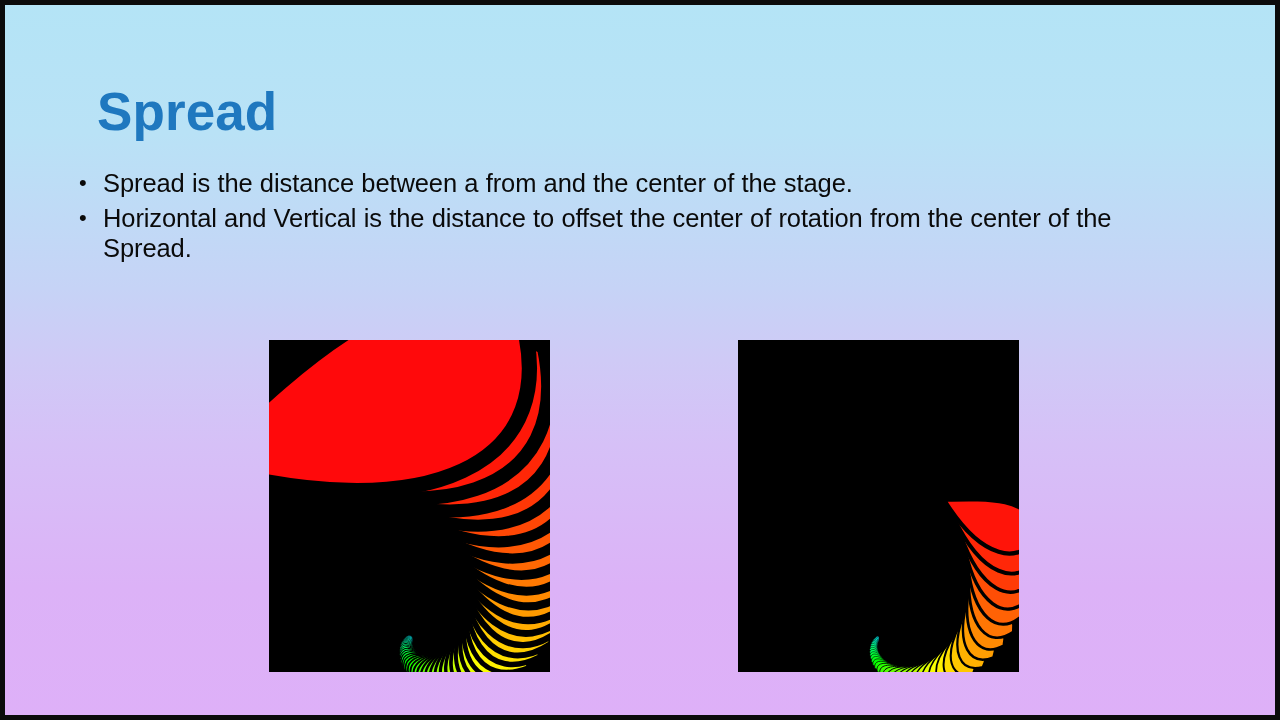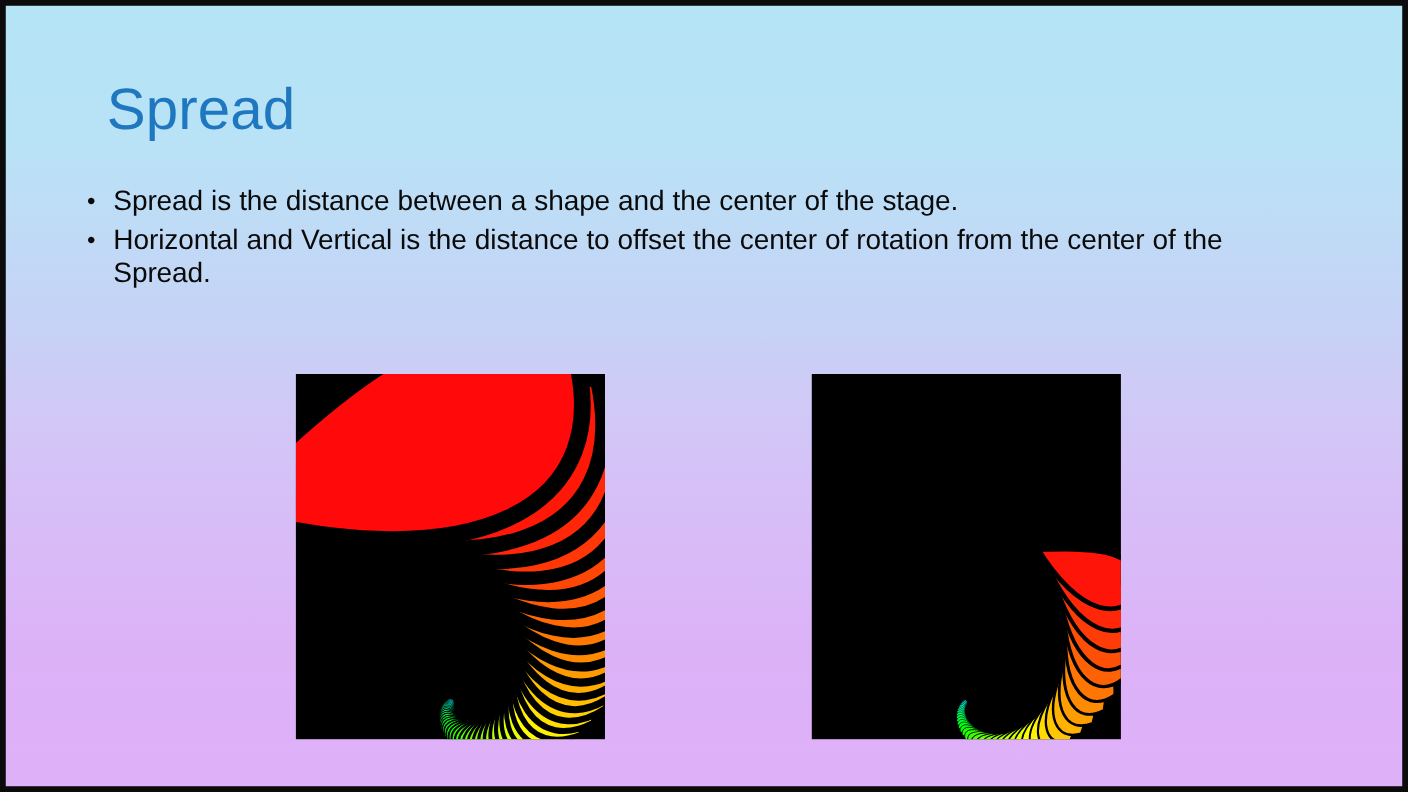--- a/index.html
+++ b/index.html
@@ -30,25 +30,25 @@
         #d6c0f7 62%,
         #dcb2f7 82%,
         #deb0f8 100%);
     overflow: hidden;
   }
 
   
   #title {
     position: absolute;
     left: 92px;
-    top: 64px;
+    top: 76px;
     width: 900px;
     font-size: 53px;
     line-height: 62px;
-    font-weight: 400;
+    font-weight: 700;
     color: #1f78bf;
     letter-spacing: 0.1px;
     white-space: nowrap;
   }
 
   
   #body {
     position: absolute;
     left: 68px;
     top: 163px;
@@ -92,21 +92,21 @@
 <body>
 
 <div id="slide">
 
   <div id="title">Spread</div>
 
   <div id="body">
 
     <div class="bullet-row">
       <span class="bullet-dot">•</span>
-      <span class="bullet-text">Spread is the distance between a shape and the center of the stage.</span>
+      <span class="bullet-text">Spread is the distance between a from and the center of the stage.</span>
     </div>
 
     <div class="bullet-row">
       <span class="bullet-dot">•</span>
       <span class="bullet-text">Horizontal and Vertical is the distance to offset the center of rotation from the center of the Spread.</span>
     </div>
 
   </div>
 
   <div class="figure" id="figure-left">

